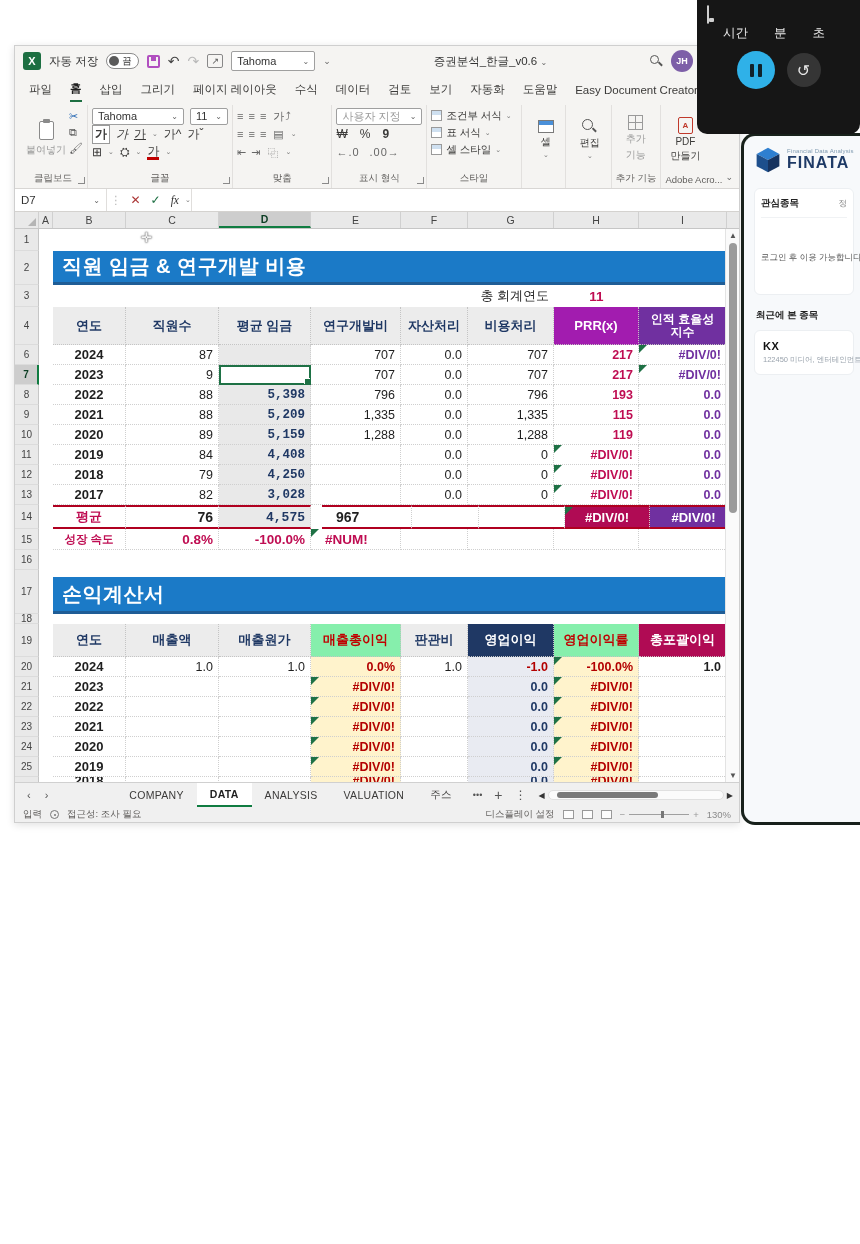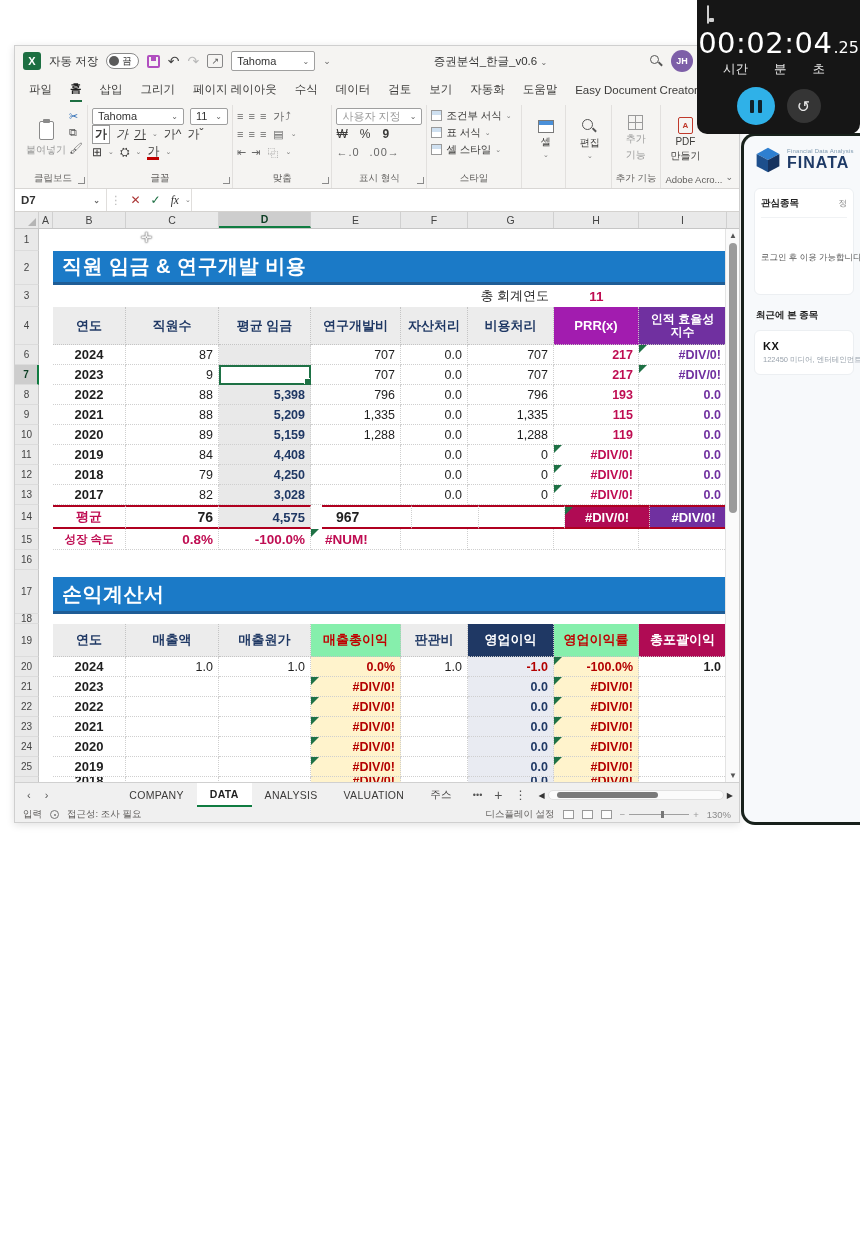--- a/index.html
+++ b/index.html
@@ -57,21 +57,21 @@
   .cellsic { width:16px; height:13px; border:1px solid #7a7a7a; background:linear-gradient(#4a90d9 35%, #fff 35%); }
   .gridic { width:15px; height:15px; border:1px solid #9a9a9a; position:relative; }
   .gridic::before { content:""; position:absolute; inset:0; background:
       linear-gradient(#9a9a9a,#9a9a9a) 50% 0/1px 100% no-repeat,
       linear-gradient(#9a9a9a,#9a9a9a) 0 50%/100% 1px no-repeat; }
   .pdfic { width:15px; height:17px; border:1.4px solid #c0392b; border-radius:2px; color:#c0392b; font-size:8px; font-weight:bold; display:flex; align-items:center; justify-content:center; }
   .ribcollapse { align-self:flex-end; margin:0 4px 6px 2px; color:#666; font-size:9px; }
 
   
   .fbar { height:23px; background:#fff; border-bottom:1px solid #d4d2cf; display:flex; align-items:center; font-size:11.5px; color:#333; }
-  .namebox { width:92px; height:100%; border-right:1px solid #e0dedc; display:flex; align-items:center; padding:0 6px; gap:20px;font-weight:bold; }
+  .namebox { width:92px; height:100%; border-right:1px solid #e0dedc; display:flex; align-items:center; padding:0 6px; gap:20px; }
   .namebox .chev { font-size:8px; color:#666; margin-left:auto; }
   .fx-x { color:#a33; font-size:12px; padding:0 6px; }
   .fx-v { color:#1d6f42; font-size:12px; padding:0 4px; }
   .fx-fx { font-style:italic; font-family:"Liberation Serif",serif; padding:0 6px; color:#333; }
   .fx-input { flex:1; height:100%; border-left:1px solid #e0dedc; }
 
   
   .sheet { position:relative; flex:1; background:#fff; overflow:hidden; }
   .colhead { display:flex; height:17px; background:#e9e9e9; border-bottom:1px solid #c6c6c6; font-size:10.5px; color:#444; }
   .ch { display:flex; align-items:center; justify-content:center; border-right:1px solid #d0d0d0; flex-shrink:0; }
@@ -83,21 +83,21 @@
   .rn { width:24px; background:#e9e9e9; border-right:1px solid #c6c6c6; border-bottom:1px solid #dcdcdc; display:flex; align-items:center; justify-content:center; font-size:10px; color:#444; flex-shrink:0; }
   .rn.selrow { background:#cdcdcd; border-right:2px solid #107c41; font-weight:bold; color:#0b3d23; }
   .w-a{width:14px;flex-shrink:0;} .w-b{width:73px;} .w-c{width:93px;} .w-d{width:92px;} .w-e{width:90px;} .w-f{width:67px;} .w-g{width:86px;} .w-h{width:85px;} .w-i{width:88px;}
   .c { flex-shrink:0; display:flex; align-items:center; justify-content:flex-end; padding:0 5px; font-size:12.5px; color:#1f1f1f; position:relative; border-right:1px dotted #cfcfcf; border-bottom:1px dotted #cfcfcf; background:#fff; white-space:nowrap; overflow:hidden; }
   .cc { justify-content:center; }
   .year { font-weight:bold; justify-content:center; font-size:13px; }
   .navyb { color:#1f3864; font-weight:bold; }
   .crims { color:#bf0d52; font-weight:bold; }
   .purp { color:#7030a0; font-weight:bold; }
   .err { color:#b30000; font-weight:bold; }
-  .dfill { background:#e9e9e9; }
+  .dfill { background:#e9e9e9;font-family:Liberation Mono, monospace; }
   .cream { background:#fff3cc; }
   .gcol { background:#e9ebf2; }
   .th { background:#ececec; color:#1f3864; font-weight:bold; justify-content:center; font-size:13px; border-right:1px dotted #c4c4c4; border-bottom:1px dotted #c4c4c4; }
   .th.prr { background:#a21caf; color:#fff; }
   .th.effh { background:#7030a0; color:#fff; flex-direction:column; line-height:1.05; font-size:12px; justify-content:center; }
   .th.creamh { background:#86efac; color:#c00000; }
   .th.navyh { background:#1f3864; color:#fff; }
   .th.tcih { background:#b00b54; color:#fff; }
   .tri::before { content:""; position:absolute; left:0; top:0; border:4px solid transparent; border-top-color:#1e7145; border-left-color:#1e7145; }
   .sel-cell { outline:2px solid #1e7145; outline-offset:-2px; background:#fff; }
@@ -708,24 +708,20 @@
       <span class="viewic"></span>
       <span class="zoomslider">−<span class="zs-line">
             <span class="zs-knob"></span>
           </span>+</span>
       <span style="color:#8a8a8a;">130%</span>
     </div>
   </div>
 
   <div class="timer">
     <span class="pipic"></span>
-    <div class="t-time">
-      <span class="t-main">00:02:04</span>
-      <span class="t-frac">.25</span>
-    </div>
     <div class="t-labels">
       <span>시간</span>
       <span>분</span>
       <span>초</span>
     </div>
     <div class="t-btns">
       <span class="btn-pause">
           <i></i>
           <i></i>
         </span>

